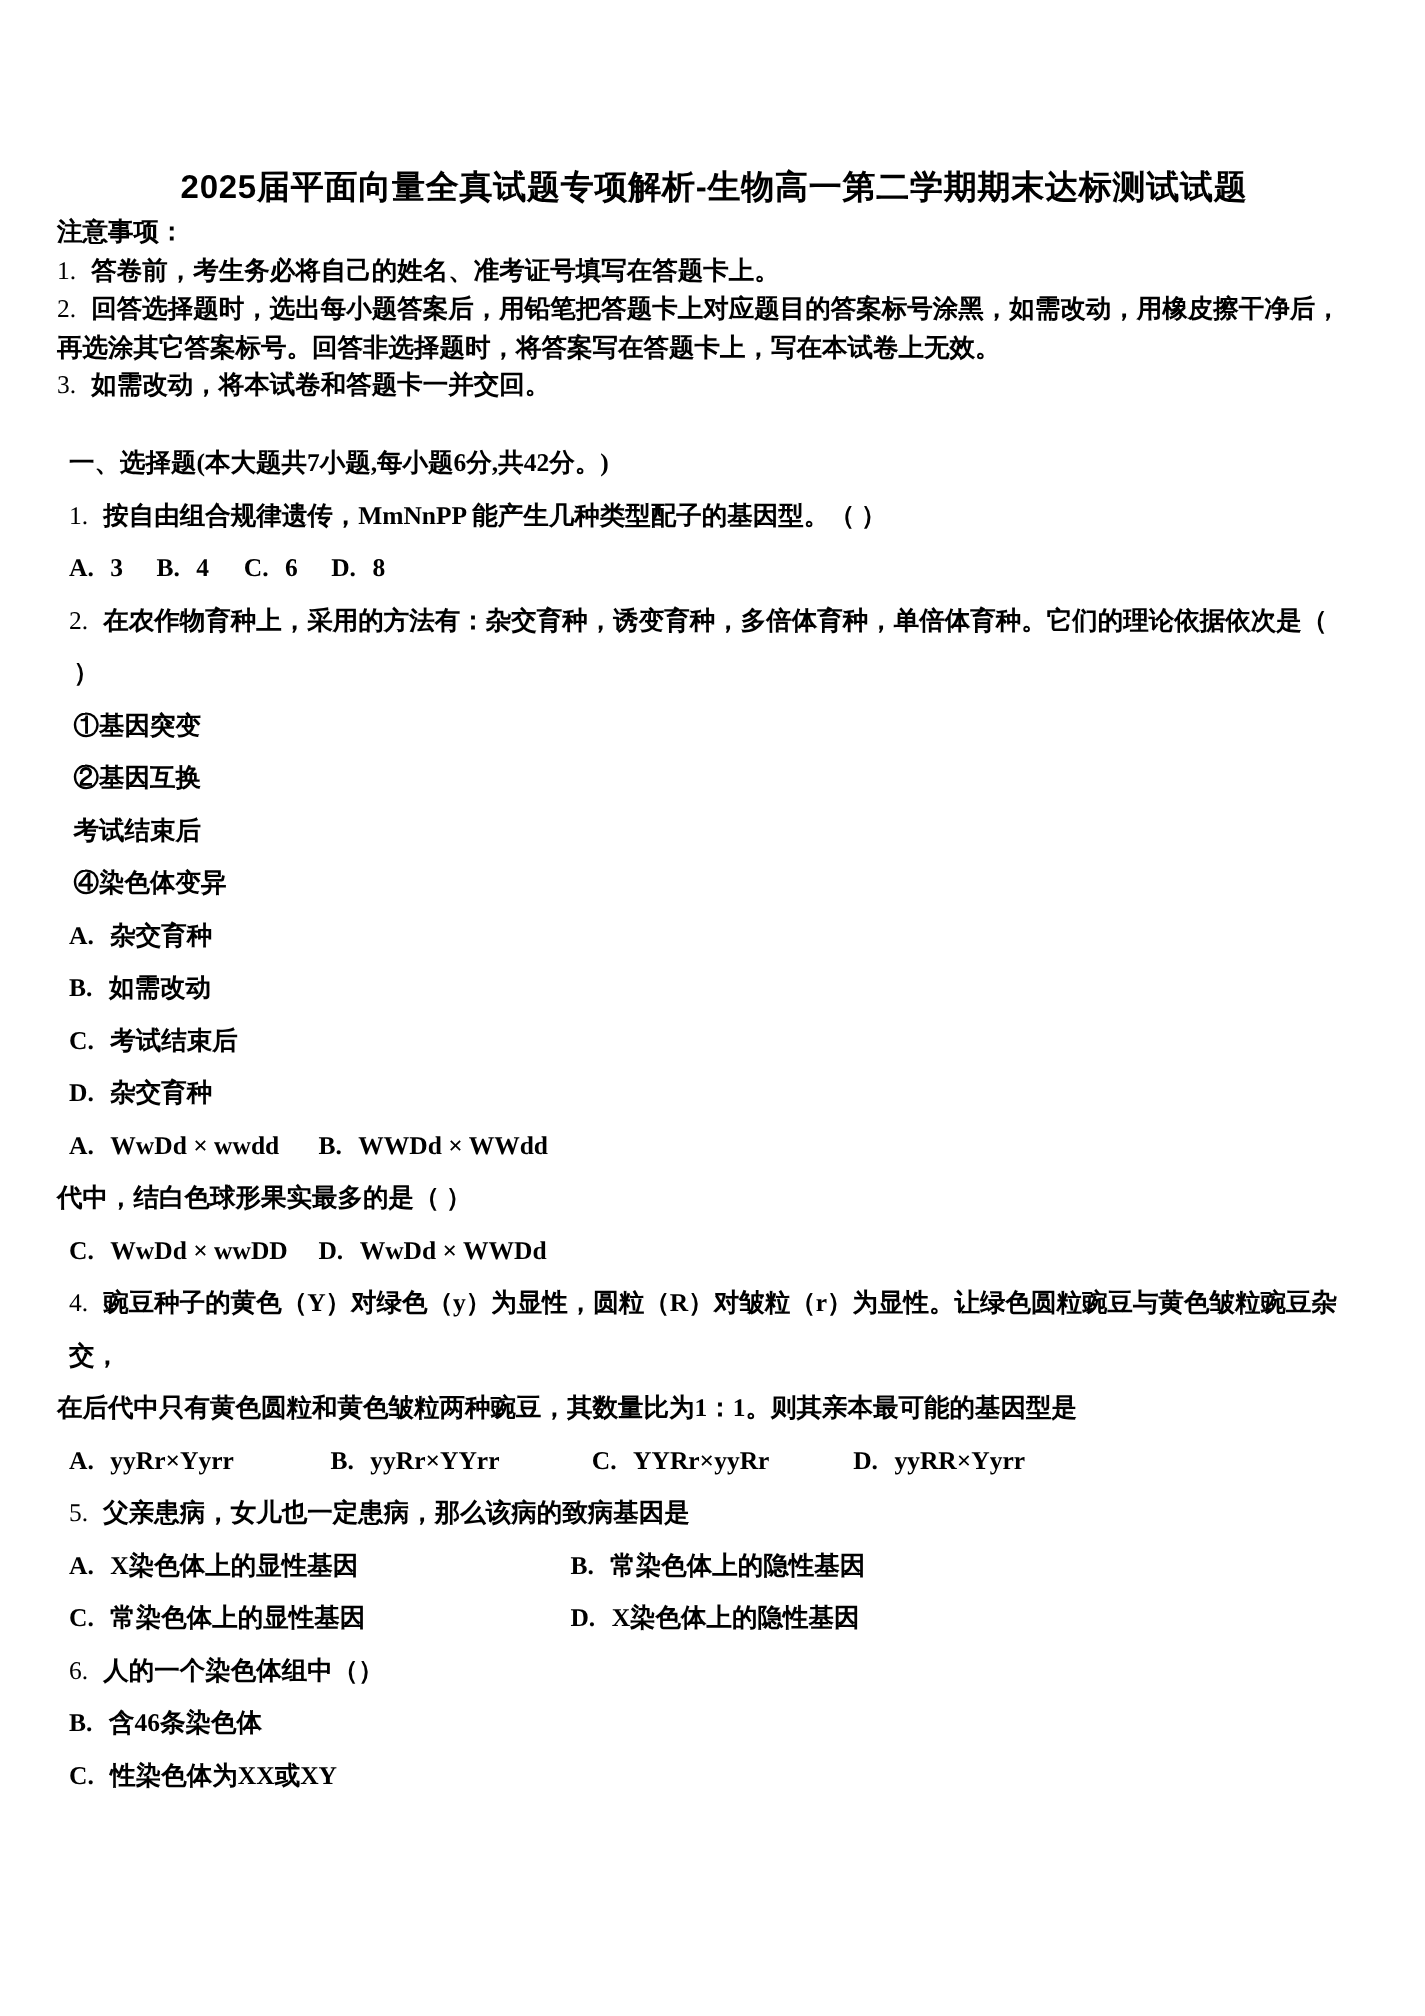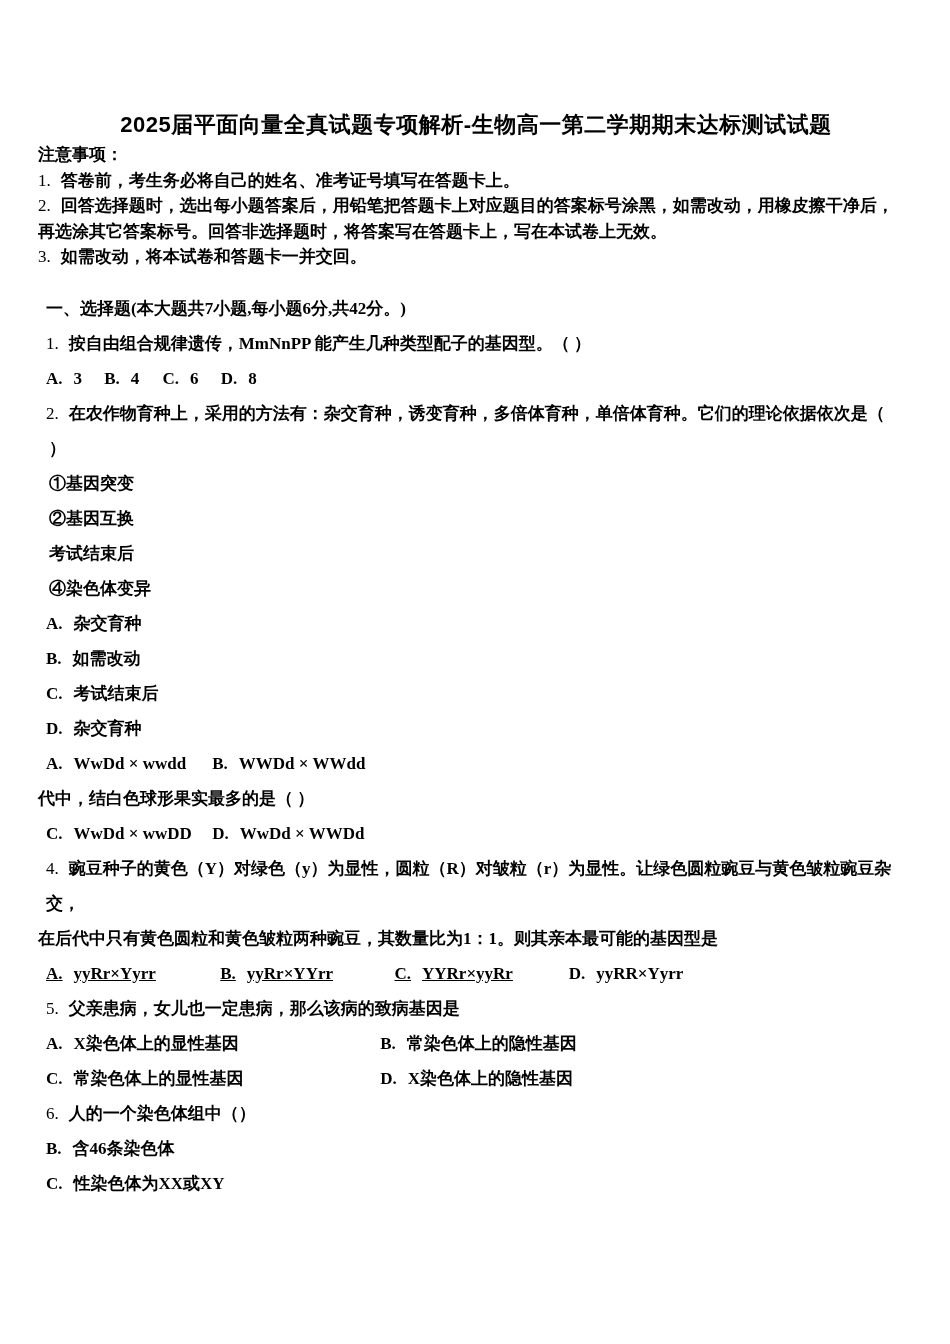--- a/index.html
+++ b/index.html
@@ -32,21 +32,21 @@
     margin-right: 10px;
   }
   .opt-label { margin-right: 11px; }
   .sec-heading { margin-top: 21px; line-height: 35px; padding-left: 8px; }
   .qline { line-height: 35px; }
   .fl { padding-left: 8px; }     
   .sub { padding-left: 11px; }   
   .opt { display: inline-block; }
   .w54  { width: 54px; }   
   .w162 { width: 162px; }  
-  .w170 { width: 170px; text-decoration: underline; }  
+  .w170 { width: 170px; }  
   .w330 { width: 330px; }  
 </style>
 </head>
 <body>
 
 <div class="page doc">
 
   <div class="title">2025届平面向量全真试题专项解析-生物高一第二学期期末达标测试试题</div>
 
   <div>

